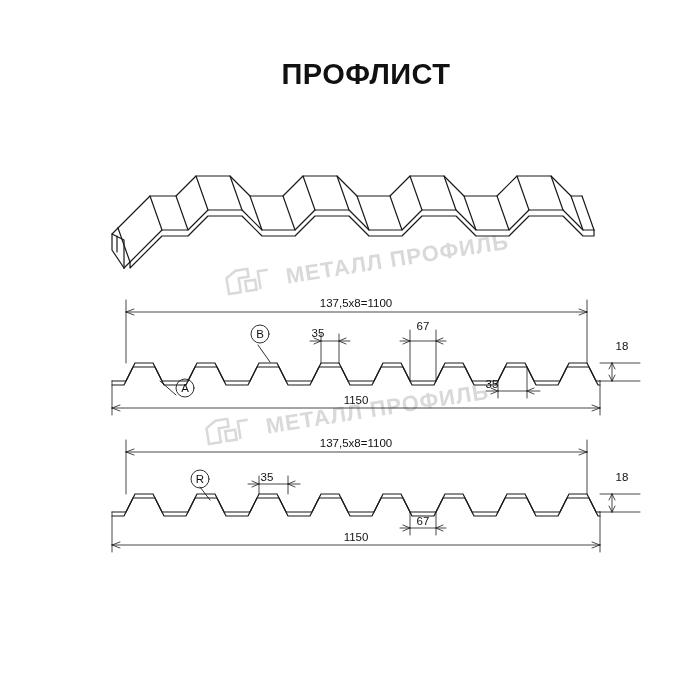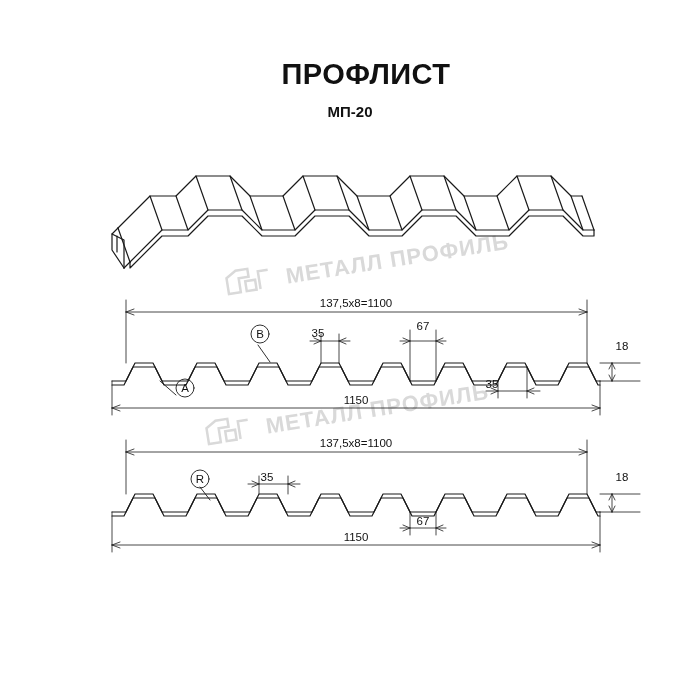--- a/index.html
+++ b/index.html
@@ -77,21 +77,20 @@
   }
   #wm1 { top: 248px; left: 224px; transform: rotate(-9deg); }
   #wm2 { top: 398px; left: 204px; transform: rotate(-9deg); }
 </style>
 </head>
 <body>
 
 <div class="page">
 
   <div class="title">ПРОФЛИСТ</div>
-  <div class="subtitle">МП-20</div>
 
   <div class="wm" id="wm1">
     <span class="wm-logo">
       <svg width="46" height="26" viewBox="0 0 46 26">
         <path d="M2,24 L2,8 L12,2 L24,2 L24,10 L14,10 L14,24 Z" fill="none" stroke="#d9d9d9" stroke-width="2.5"></path>
         <path d="M20,24 L20,14 L30,14 L30,24 Z" fill="none" stroke="#d9d9d9" stroke-width="2.5"></path>
         <path d="M34,24 L34,6 L44,6" fill="none" stroke="#d9d9d9" stroke-width="2.5"></path>
       </svg>
     </span>
     <span class="wm-text">МЕТАЛЛ ПРОФИЛЬ</span>

